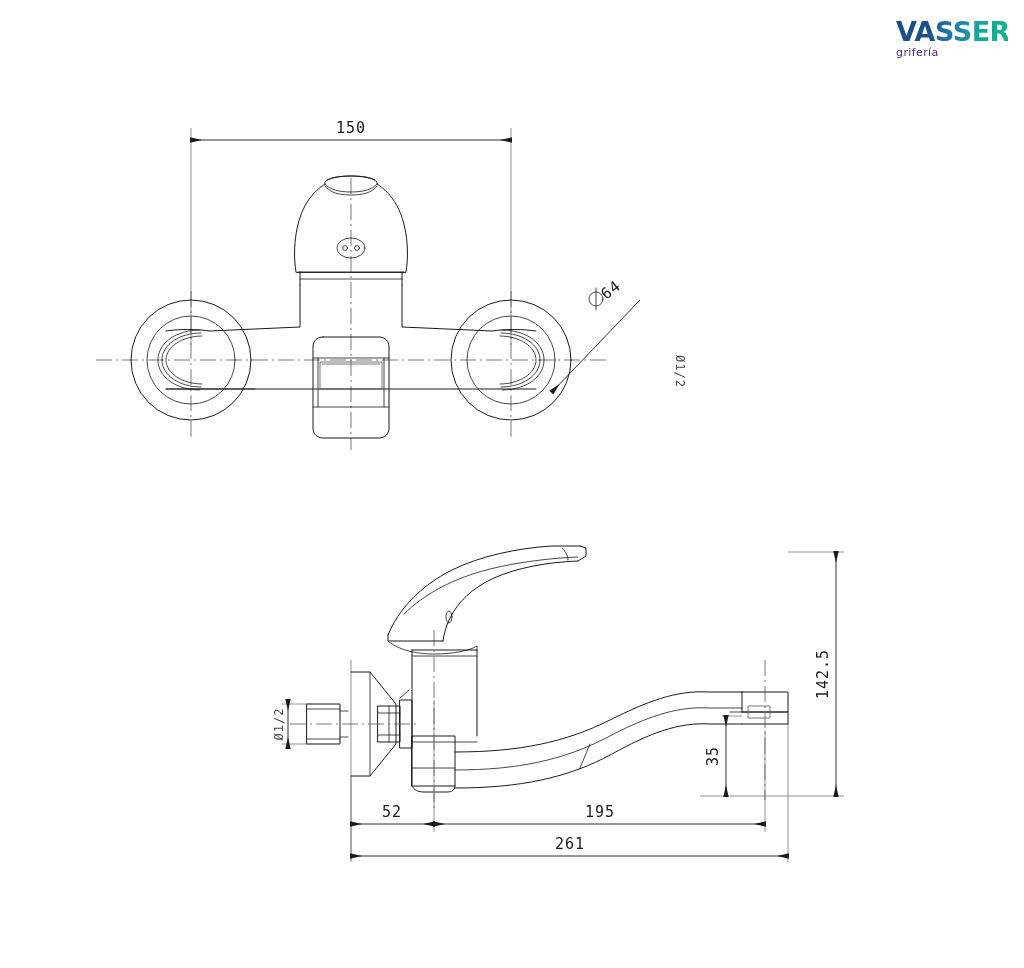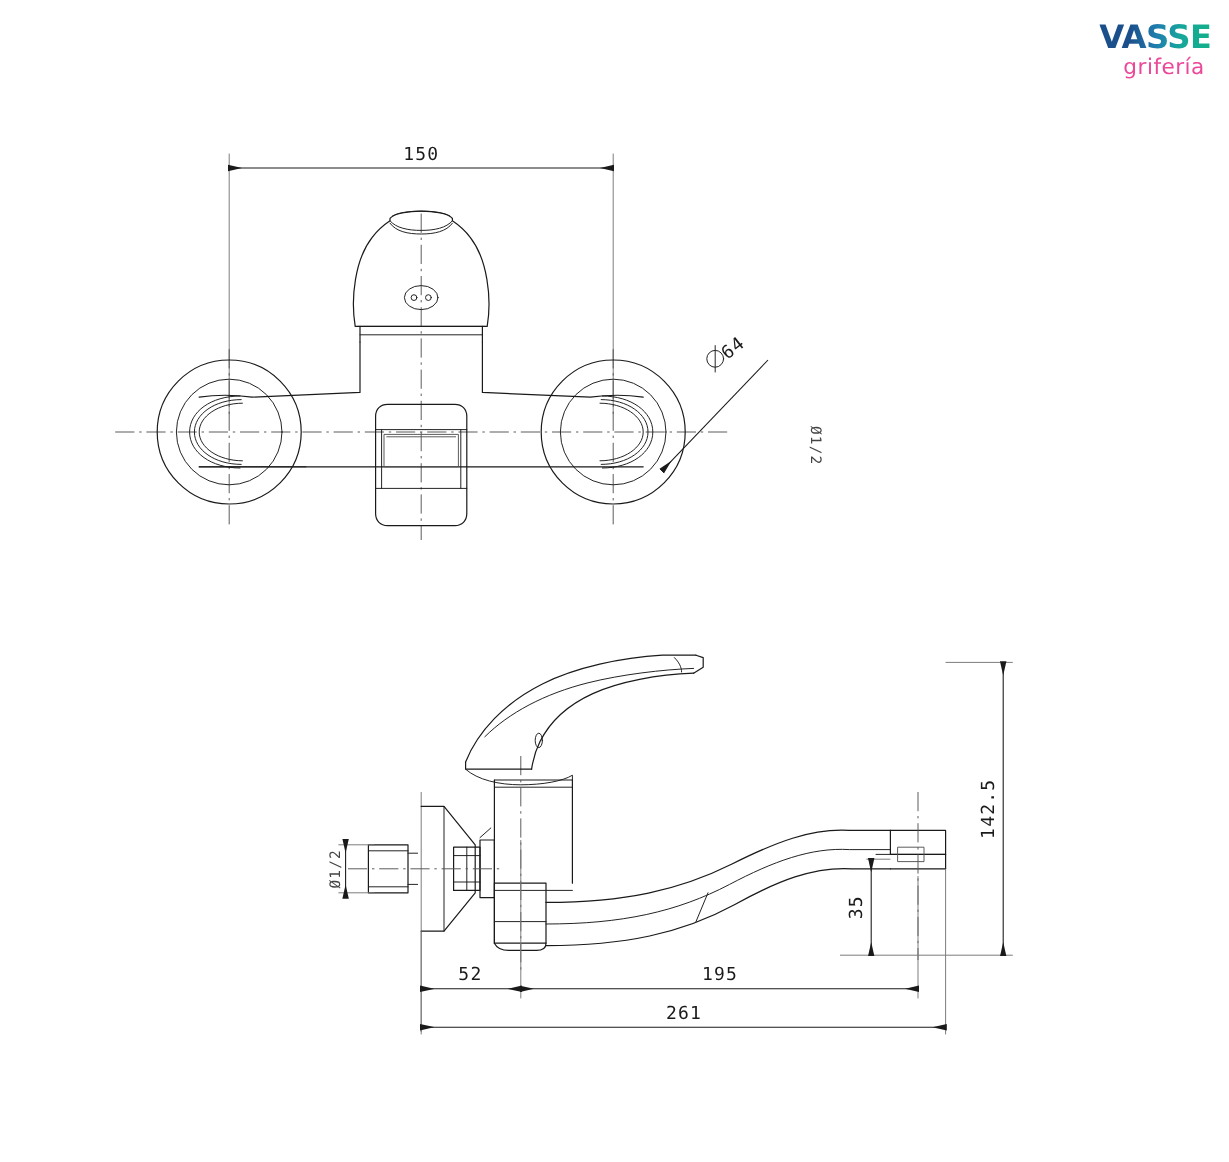--- a/index.html
+++ b/index.html
@@ -21,29 +21,28 @@
     font-weight:bold;
     font-size:27px;
     letter-spacing:-0.5px;
     line-height:1;
     background:linear-gradient(95deg,#1b4f8c 0%,#1b4f8c 28%,#1f7fae 52%,#16a79a 74%,#13b089 100%);
     -webkit-background-clip:text;
     background-clip:text;
     color:transparent;
     -webkit-text-fill-color:transparent;
     white-space:nowrap;
-    margin-left:20px;
   }
   #logo .subword{
     font-family:"DejaVu Sans", sans-serif;
-    font-size:18px;
-    color:#ec4899;
+    font-size:11px;
+    color:#4c1d95;
     letter-spacing:0.4px;
     margin-top:1px;
-    text-align:right;
+    text-align:left;
     padding-right:4px;
   }
 </style>
 </head>
 <body>
 
 <div id="sheet">
 
   <div id="logo">
     <div class="wordmark">VASSER</div>

